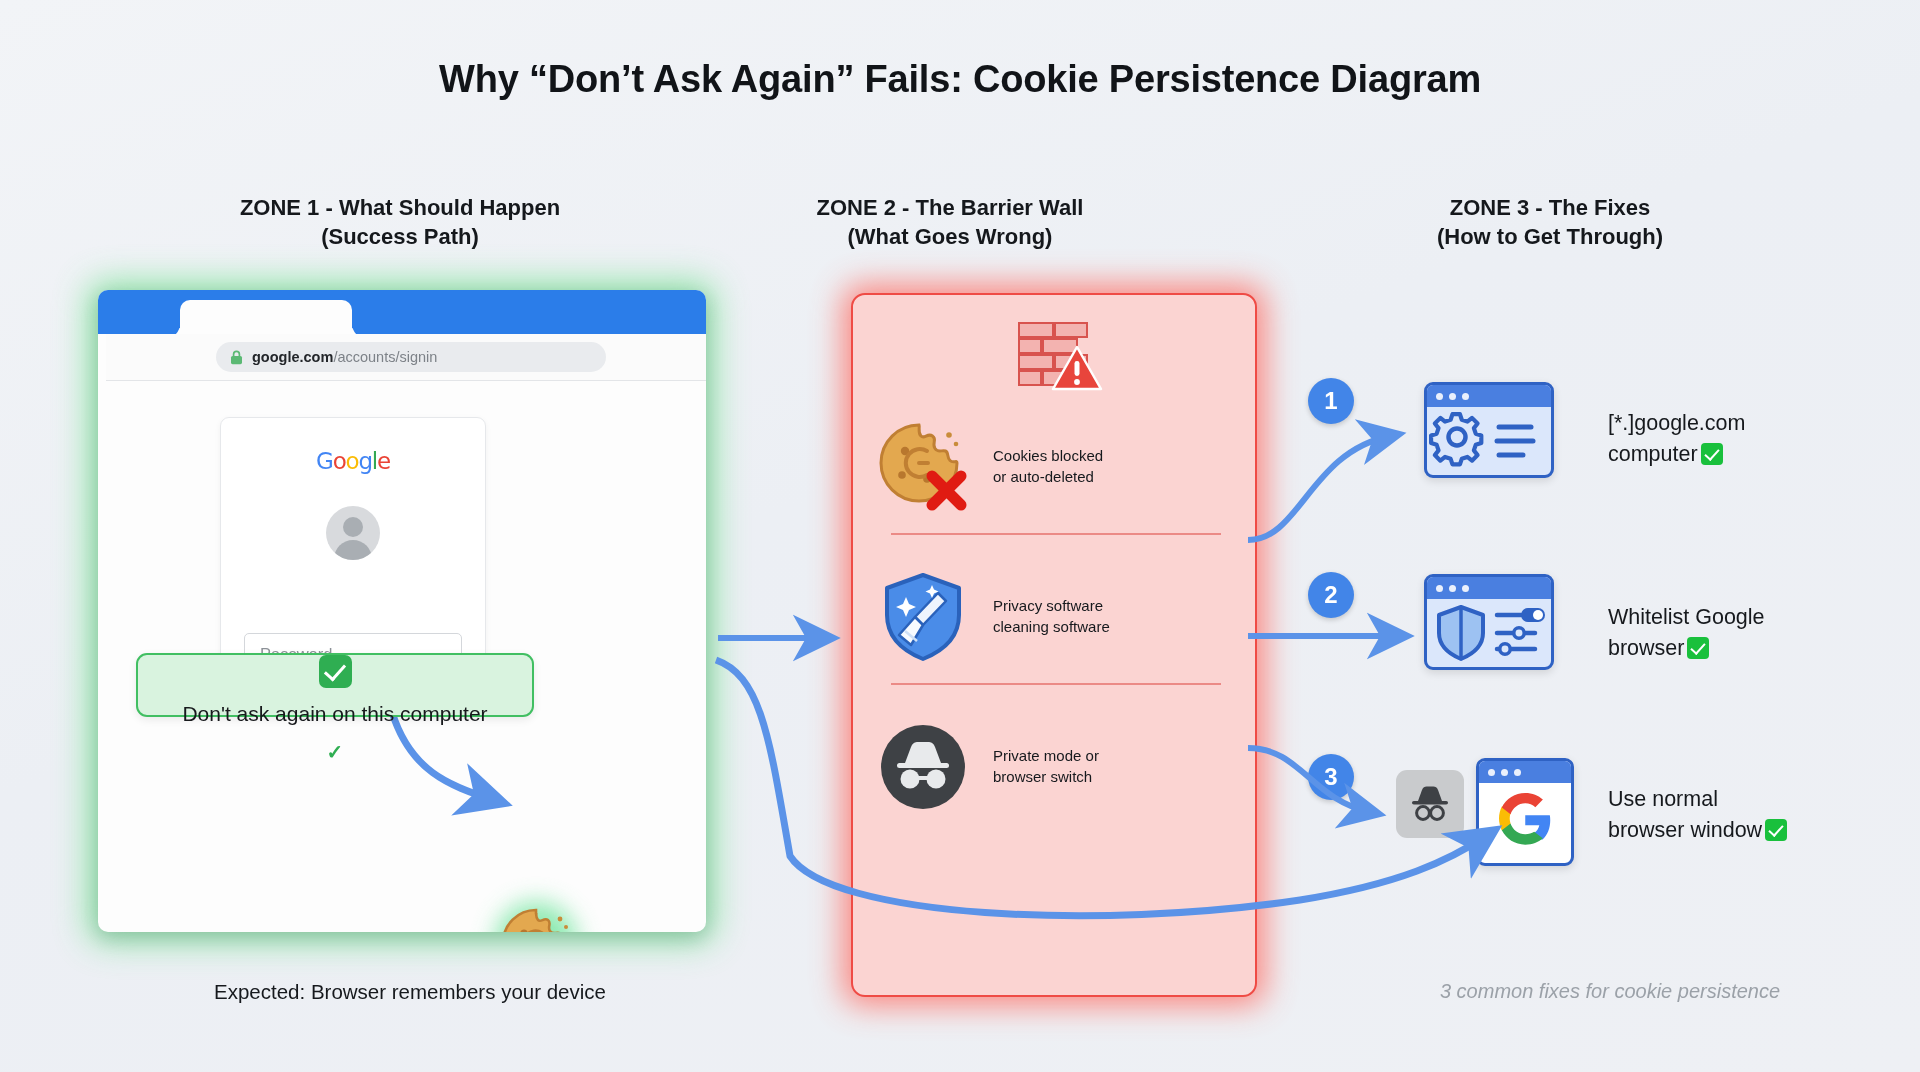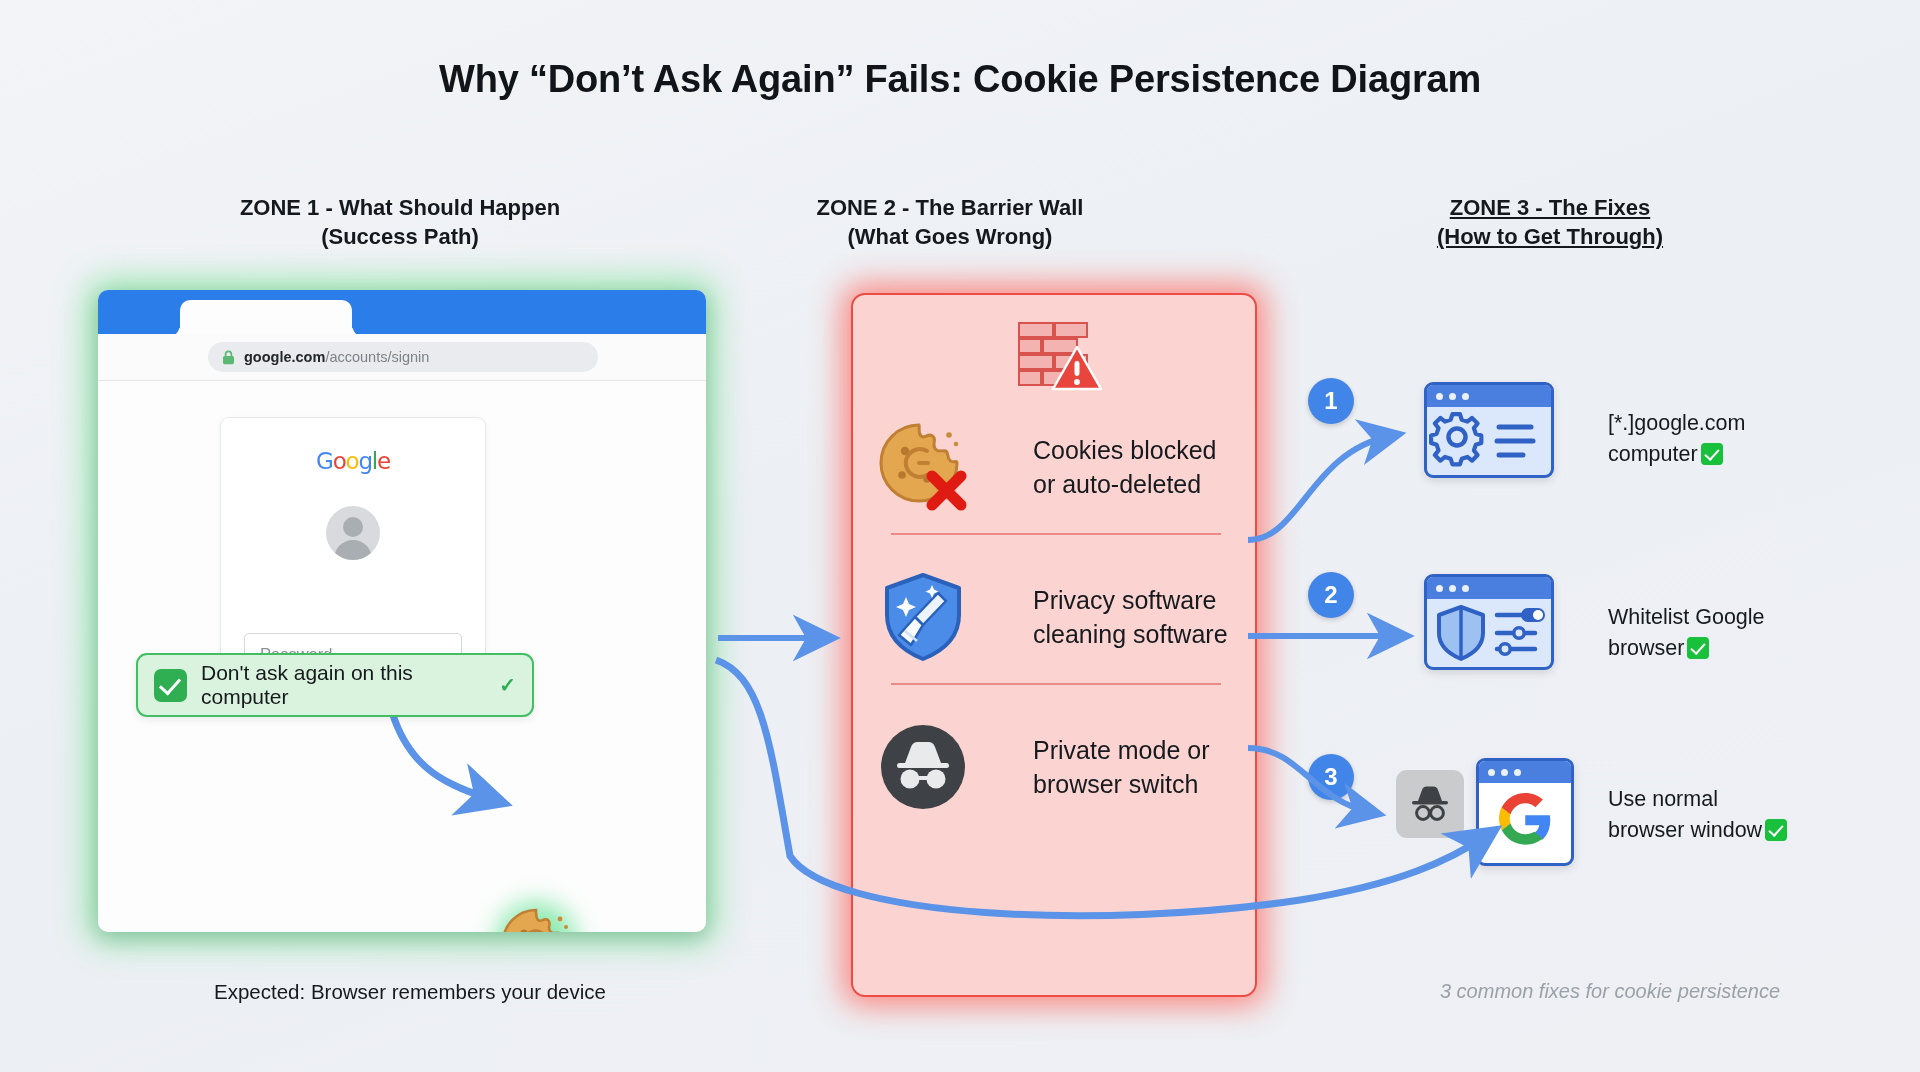--- a/index.html
+++ b/index.html
@@ -30,21 +30,21 @@
   .zone-head {
     position: absolute;
     text-align: center;
     font-size: 22px;
     font-weight: bold;
     color: #15181c;
     line-height: 1.33;
   }
   #zone1-head { left: 80px; top: 193px; width: 640px; }
   #zone2-head { left: 700px; top: 193px; width: 500px; }
-  #zone3-head { left: 1260px; top: 193px; width: 580px; text-decoration: underline; }
+  #zone3-head { left: 1260px; top: 193px; width: 580px; }
 
   
   #zone1-glow {
     position: absolute;
     left: 88px; top: 282px;
     width: 626px; height: 660px;
     border-radius: 16px;
     background: #7ee29a;
     filter: blur(17px);
     opacity: .85;
@@ -72,21 +72,21 @@
   #browser-tab:before, #browser-tab:after {
     content: ""; position: absolute; bottom: 0;
     width: 14px; height: 14px;
     background: #fdfdfd;
   }
   #browser-tab:before { left: -14px; border-bottom-right-radius: 14px;
     box-shadow: 4px 4px 0 0 #fdfdfd; background: transparent; }
   #browser-tab:after { right: -14px; border-bottom-left-radius: 14px;
     box-shadow: -4px 4px 0 0 #fdfdfd; background: transparent; }
   #browser-toolbar {
-    position: absolute; left: 0; top: 44px;
+    position: absolute; left: 8px; top: 44px;
     width: 608px; height: 46px;
     background: #fbfbfb;
     border-bottom: 1px solid #e3e5e8;
   }
   #urlbar {
     position: absolute; left: 110px; top: 8px;
     width: 390px; height: 30px;
     border-radius: 15px;
     background: #e9ebee;
     display: flex; align-items: center;
@@ -159,20 +159,21 @@
     width: 398px; height: 64px;
     background: #d9f3df;
     border: 2.5px solid #41bf62;
     border-radius: 11px;
     box-sizing: border-box;
     display: flex; align-items: center;
     padding: 0 16px;
     gap: 14px;
     box-shadow: 0 3px 8px rgba(0,0,0,.08);
     z-index: 5;
+    flex-direction: column;
   }
   #ask-again-check {
     width: 33px; height: 33px;
     border-radius: 7px;
     background: #2fae52;
     flex: none;
     position: relative;
   }
   #ask-again-check:after {
     content: "";
@@ -220,21 +221,21 @@
   #wall-icon { position: absolute; left: 164px; top: 26px; width: 86px; height: 72px; }
   .barrier-row {
     position: absolute;
     left: 22px; width: 362px; height: 116px;
     display: flex; align-items: center; gap: 22px;
   }
   #barrier-row-0 { top: 114px; }
   #barrier-row-1 { top: 264px; }
   #barrier-row-2 { top: 414px; }
   .barrier-icon { width: 96px; height: 96px; flex: none; position: relative; }
-  .barrier-text { font-size: 25px; color: #16191d; line-height: 1.38; margin-left: 40px; }
+  .barrier-text { font-size: 15px; color: #16191d; line-height: 1.38; }
   .barrier-divider {
     position: absolute; left: 38px; width: 330px; height: 1.5px;
     background: #eb8a86;
   }
   #barrier-div-0 { top: 238px; }
   #barrier-div-1 { top: 388px; }
 
   
   .fix-badge {
     position: absolute;

